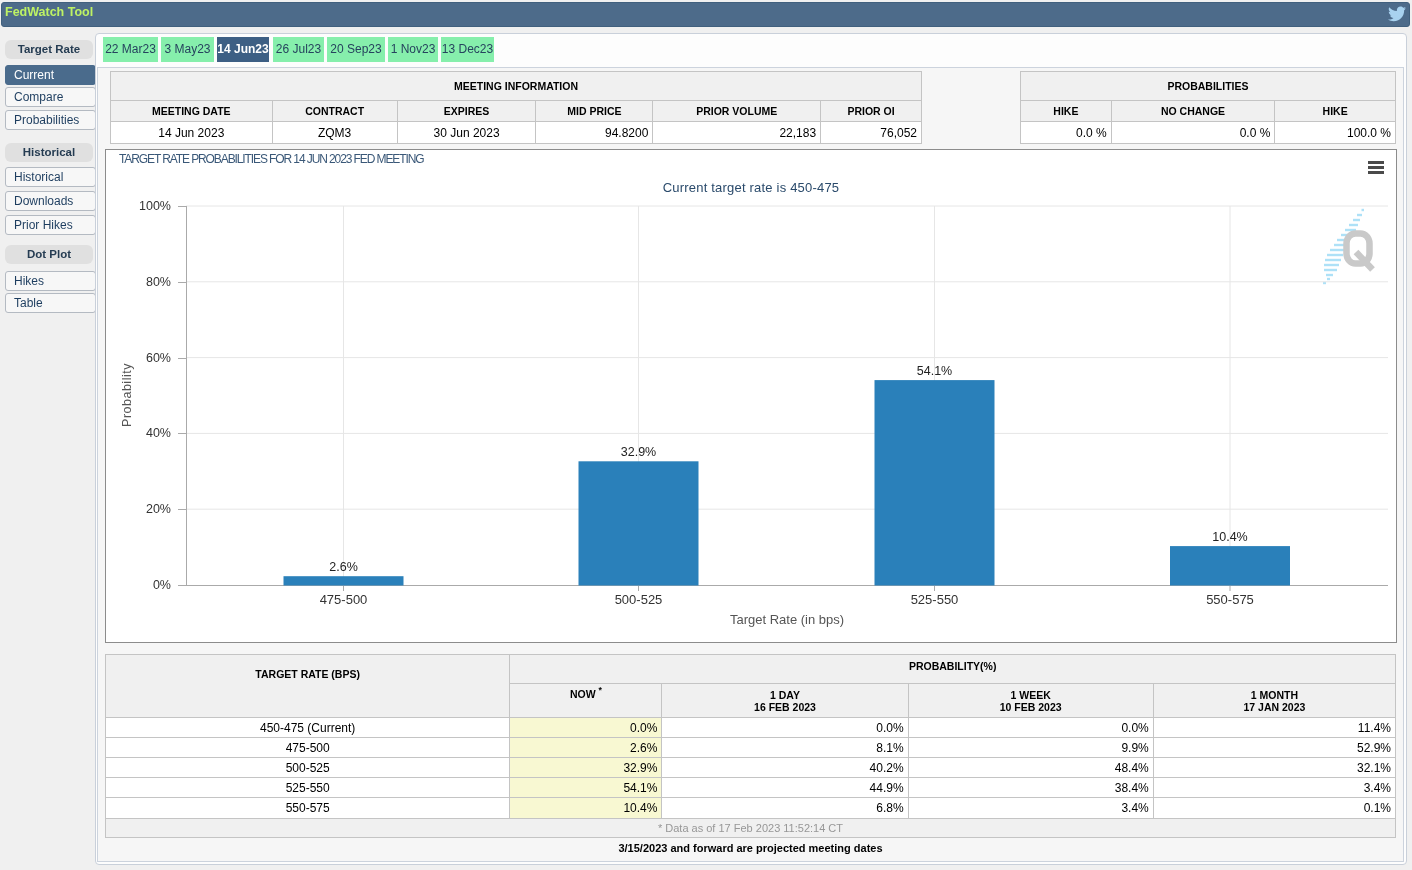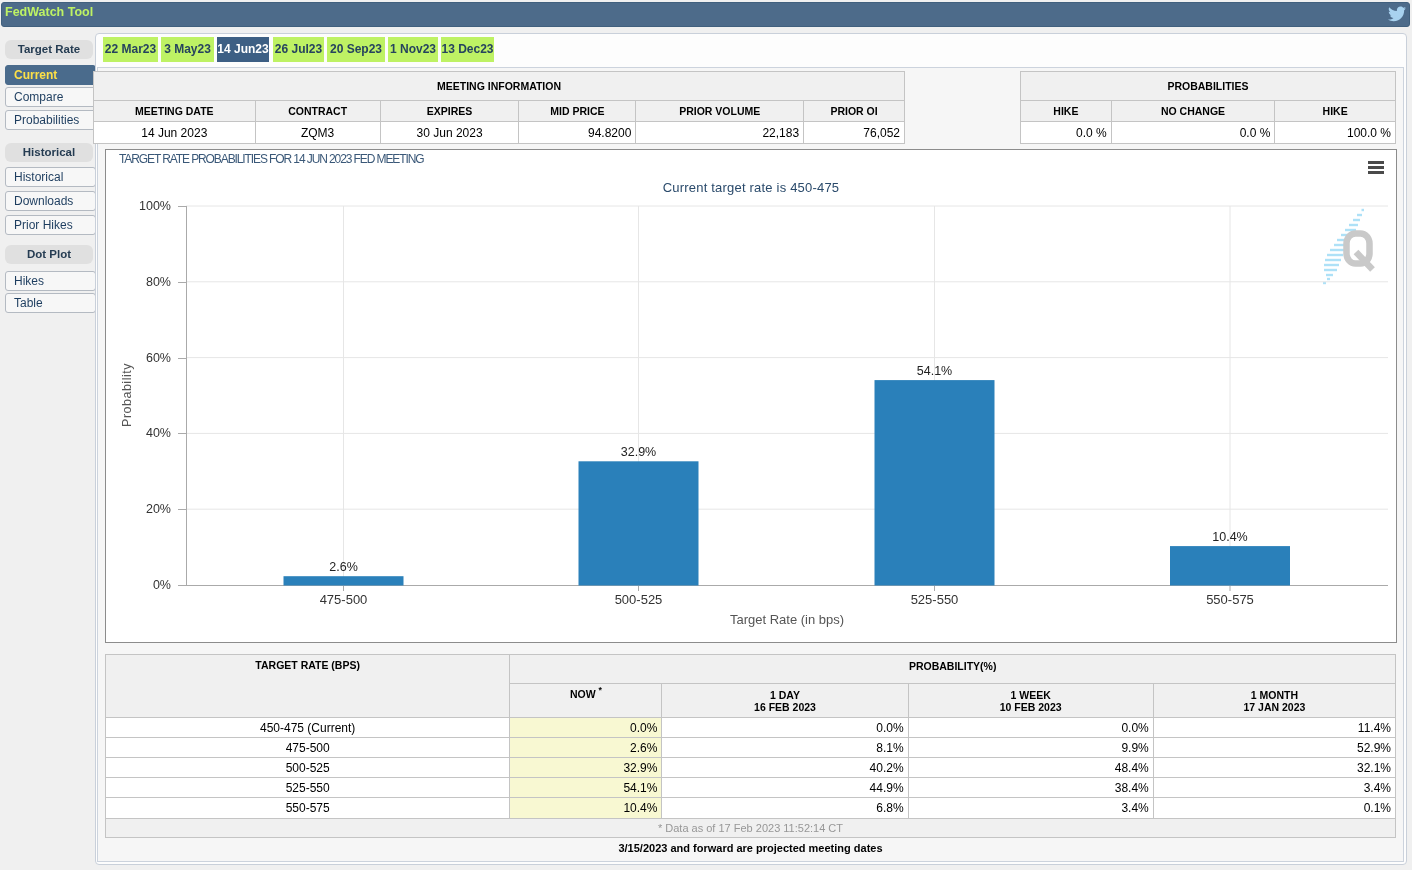--- a/index.html
+++ b/index.html
@@ -4,26 +4,26 @@
 <style>
 * { margin:0; padding:0; box-sizing:border-box; }
 html,body { width:1412px; height:870px; background:#f0f0f0; font-family:"Liberation Sans",sans-serif; overflow:hidden; }
 .abs { position:absolute; }
 
 #topbar { left:1px; top:2px; width:1409px; height:25px; background:#4d6b8a; border:1px solid #41607e; border-radius:3px; }
 #topbar .t { position:absolute; left:3px; top:2px; color:#bef264; font-size:12.5px; font-weight:bold; }
 
 .sidehead { left:5px; width:88px; height:19px; background:#e0e0e0; border-radius:6px; color:#253c52; font-weight:bold; font-size:11.5px; text-align:center; line-height:19px; }
 .sidebtn { left:5px; width:91px; height:20px; background:#f7f7f7; border:1px solid #b4bac2; border-radius:3px; color:#1d3d5f; font-size:12px; line-height:18px; padding-left:8px; }
-.sidebtn.sel { background:#4a6b8c; color:#fde047; font-weight:bold; border-color:#4a6b8c; }
+.sidebtn.sel { background:#4a6b8c; color:#ffffff; font-weight:normal; border-color:#4a6b8c; }
 
 #panel { left:95px; top:33px; width:1312px; height:832px; background:#fdfdfd; border:1px solid #c9d0da; border-radius:4px; }
 #inner { left:97px; top:67px; width:1307px; height:795px; background:#f6f6f6; border:1px solid #ccd3dd; }
 
-.tab { top:37px; height:25px; background:#bef264; color:#26435e; font-size:12px; text-align:center; line-height:25px; white-space:nowrap;font-weight:bold; }
+.tab { top:37px; height:25px; background:#86efac; color:#26435e; font-size:12px; text-align:center; line-height:25px; white-space:nowrap; }
 .tab.sel { background:#3d5f84; color:#fff; font-weight:bold; }
 
 table { border-collapse:collapse; }
 .itab { position:absolute; background:#fff; }
 .itab td { border:1px solid #c4c4c4; font-size:12px; color:#000; white-space:nowrap; }
 .itab .hd { background:#f0f0f0; font-weight:bold; font-size:10.5px; text-align:center; }
 .itab .rt { text-align:right; padding-right:4px; }
 .itab .ct { text-align:center; }
 
 #chartbox { left:105px; top:149px; width:1292px; height:494px; background:#fff; border:1px solid #8c8c8c; }
@@ -57,21 +57,21 @@
 <div id="inner" class="abs"></div>
 
 <div class="abs tab" style="left:103px;width:55px">22 Mar23</div>
 <div class="abs tab" style="left:161px;width:53px">3 May23</div>
 <div class="abs tab sel" style="left:217px;width:52px">14 Jun23</div>
 <div class="abs tab" style="left:273px;width:51px">26 Jul23</div>
 <div class="abs tab" style="left:327px;width:58px">20 Sep23</div>
 <div class="abs tab" style="left:388px;width:50px">1 Nov23</div>
 <div class="abs tab" style="left:441px;width:53px">13 Dec23</div>
 
-<table class="itab" style="left:93px;top:71px;width:812px">
+<table class="itab" style="left:110px;top:71px;width:812px">
 <tbody>
       <tr>
         <td colspan="6" class="hd" style="height:29px">MEETING INFORMATION</td>
       </tr>
 <tr style="height:21px">
 <td class="hd" style="width:179px">MEETING DATE</td>
 <td class="hd" style="width:139px">CONTRACT</td>
 <td class="hd" style="width:154px">EXPIRES</td>
 <td class="hd" style="width:130px">MID PRICE</td>
 <td class="hd" style="width:186px">PRIOR VOLUME</td>
@@ -199,21 +199,21 @@
 <text x="1230" y="604">550-575</text>
 </g>
 
 <text x="131" y="395" font-size="12.5" fill="#555" text-anchor="middle" letter-spacing="0.5" transform="rotate(270 131 395)" font-family="Liberation Sans">Probability</text>
 <text x="787" y="624" font-size="13" fill="#555" text-anchor="middle" font-family="Liberation Sans">Target Rate (in bps)</text>
 </svg>
 
 <table class="itab" id="btab" style="left:105px;top:654px;width:1291px">
 <tbody>
       <tr style="height:29px">
-        <td class="hd" rowspan="2" style="width:404px;vertical-align:top;padding-top:4px">TARGET RATE (BPS)</td>
+        <td class="hd" rowspan="2" style="width:404px;vertical-align:top;padding-top:13px">TARGET RATE (BPS)</td>
         <td class="hd" colspan="4" style="padding-bottom:6px">PROBABILITY(%)</td>
       </tr>
 <tr style="height:34px">
 <td class="hd" style="width:152px;padding-bottom:16px">NOW <sup>*</sup></td>
 <td class="hd" style="width:246px">1 DAY<br>16 FEB 2023</td>
 <td class="hd" style="width:245px">1 WEEK<br>10 FEB 2023</td>
 <td class="hd" style="width:242px">1 MONTH<br>17 JAN 2023</td>
 </tr>
 <tr style="height:20px">
         <td class="ct">450-475 (Current)</td>

